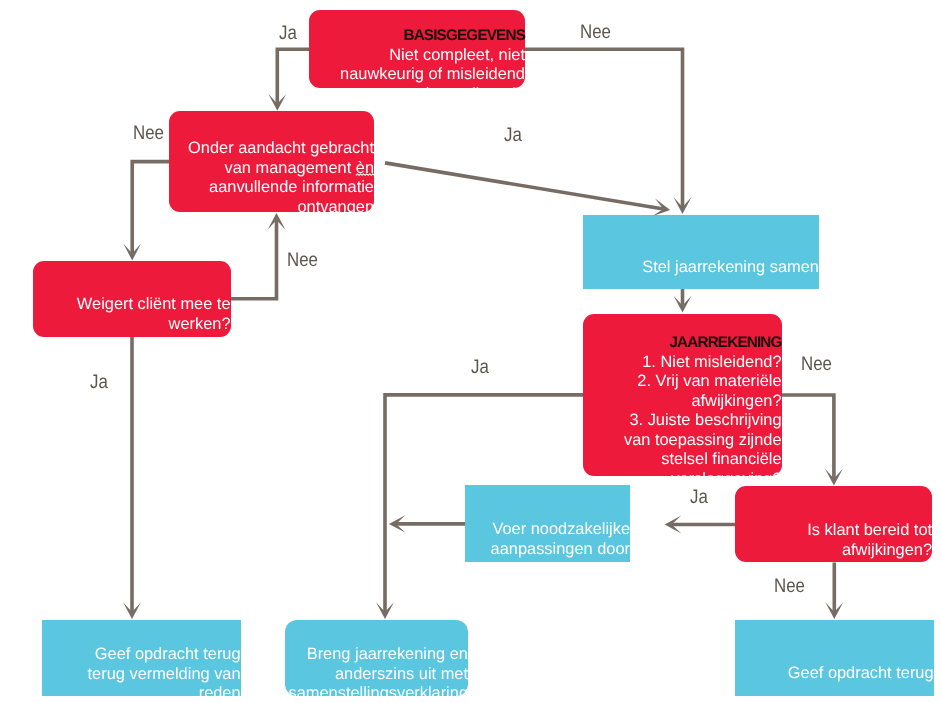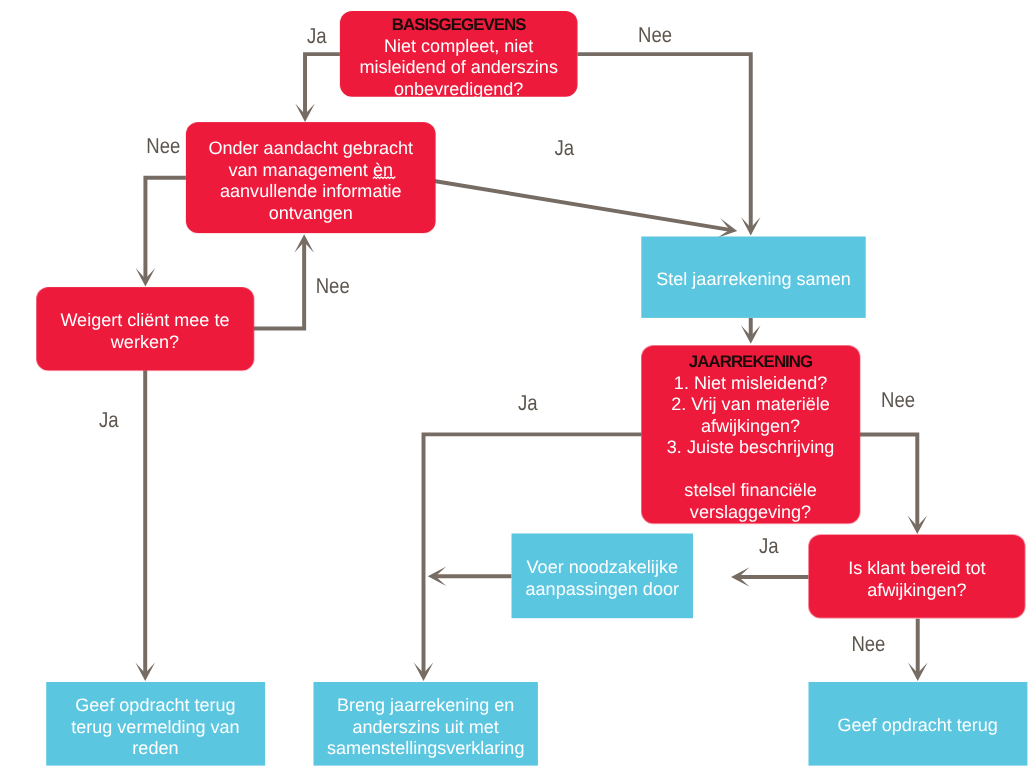--- a/index.html
+++ b/index.html
@@ -6,21 +6,21 @@
   html,body{margin:0;padding:0;}
   :root{--red:#ED1A3C;--blue:#5BC6E0;--line:#776C63;--label:#5C554E;--hdr:#1d0b0b;--nodetext:#ffffff;--bg:#ffffff;}
   body{width:941px;height:703px;background:var(--bg);overflow:hidden;
        font-family:"Liberation Sans",sans-serif;-webkit-font-smoothing:antialiased;
        text-rendering:geometricPrecision;}
   #canvas{position:relative;width:941px;height:703px;background:var(--bg);}
   svg#edges{position:absolute;left:0;top:0;width:941px;height:703px;pointer-events:none;}
   .node{position:absolute;display:flex;align-items:center;justify-content:center;
         transform:translateZ(0);
         text-align:center;box-sizing:border-box;}
-  .node .body{width:100%;line-height:19.5px;font-size:16.4px;will-change:transform;position:relative;top:3px;}
+  .node .body{width:100%;line-height:19.5px;font-size:16.4px;will-change:transform;position:relative;top:16px;text-align:right;}
   .red{background:var(--red);border-radius:11px;color:var(--nodetext);}
   .blue{background:var(--blue);color:var(--nodetext);}
   .hdr{color:var(--hdr);font-weight:bold;font-size:15.3px;display:block;letter-spacing:-0.85px;}
   .edge-label{position:absolute;color:var(--label);font-size:19.6px;line-height:19.6px;
     white-space:nowrap;transform-origin:0 0;transform:scaleX(0.86) translateZ(0);}
   .sq{position:relative;display:inline-block;}
   .sq .squiggle{position:absolute;left:0.2px;bottom:2.1px;width:112%;height:3.4px;overflow:visible;}
 </style>
 </head>
 <body>
@@ -51,57 +51,57 @@
       <polygon points="833.90,485.50 842.80,468.70 833.90,478.50 825.00,468.70" fill="#776C63"></polygon>
       <polygon points="664.60,524.50 681.40,533.40 671.60,524.50 681.40,515.60" fill="#776C63"></polygon>
       <polygon points="388.90,523.90 405.70,532.80 395.90,523.90 405.70,515.00" fill="#776C63"></polygon>
       <polygon points="834.30,619.00 843.20,602.20 834.30,612.00 825.40,602.20" fill="#776C63"></polygon>
     </svg>
 
   <div class="node red" style="left:309px;top:10px;width:216px;height:78px;">
     <div class="body">
       <span class="hdr">BASISGEGEVENS</span>
       <span>Niet compleet, niet</span><br>
-      <span>misleidend of anderszins</span><br>
+      <span>nauwkeurig of misleidend</span><br>
       <span>onbevredigend?</span>
     </div>
   </div>
 
-  <div class="node red" style="left:169px;top:111px;width:227px;height:101px;">
+  <div class="node red" style="left:169px;top:111px;width:205px;height:101px;">
     <div class="body">
       <span>Onder aandacht gebracht</span><br>
       <span>van management </span><span class="sq"><span>èn</span><svg class="squiggle" viewBox="0 0 18 3.4" preserveAspectRatio="none">
             <path d="M0 2.3 L1.35 0.9 L2.7 2.3 L4.05 0.9 L5.4 2.3 L6.75 0.9 L8.1 2.3 L9.45 0.9 L10.8 2.3 L12.15 0.9 L13.5 2.3 L14.85 0.9 L16.2 2.3 L17.55 0.9 L18 1.35" fill="none" stroke="currentColor" stroke-width="1.05"></path>
           </svg></span><br>
       <span>aanvullende informatie</span><br>
       <span>ontvangen</span>
     </div>
   </div>
 
   <div class="node red" style="left:33px;top:261px;width:197.5px;height:75.5px;">
     <div class="body">
       <span>Weigert cliënt mee te</span><br>
       <span>werken?</span>
     </div>
   </div>
 
-  <div class="node blue" style="left:583px;top:214.5px;width:204px;height:74.5px;">
+  <div class="node blue" style="left:583px;top:214.5px;width:236px;height:74.5px;">
     <div class="body">
       <span>Stel jaarrekening samen</span>
     </div>
   </div>
 
   <div class="node red" style="left:583.2px;top:313.7px;width:198.6px;height:162.7px;">
     <div class="body">
       <span class="hdr">JAARREKENING</span>
       <span>1. Niet misleidend?</span><br>
       <span>2. Vrij van materiële</span><br>
       <span>afwijkingen?</span><br>
       <span>3. Juiste beschrijving</span><br>
-      <br>
+      <span>van toepassing zijnde</span><br>
       <span>stelsel financiële</span><br>
       <span>verslaggeving?</span>
     </div>
   </div>
 
   <div class="node red" style="left:735.4px;top:486.2px;width:197.1px;height:76.3px;">
     <div class="body">
       <span>Is klant bereid tot</span><br>
       <span>afwijkingen?</span>
     </div>
@@ -115,21 +115,21 @@
   </div>
 
   <div class="node blue" style="left:42px;top:620px;width:198.6px;height:75.8px;">
     <div class="body">
       <span>Geef opdracht terug</span><br>
       <span>terug vermelding van</span><br>
       <span>reden</span>
     </div>
   </div>
 
-  <div class="node blue" style="left:285.2px;top:620px;width:204px;height:75.8px;">
+  <div class="node blue" style="left:285.2px;top:620px;width:183px;height:75.8px;border-radius:12px;">
     <div class="body">
       <span>Breng jaarrekening en</span><br>
       <span>anderszins uit met</span><br>
       <span>samenstellingsverklaring</span>
     </div>
   </div>
 
   <div class="node blue" style="left:735.4px;top:620px;width:198.6px;height:75.8px;">
     <div class="body">
       <span>Geef opdracht terug</span>

